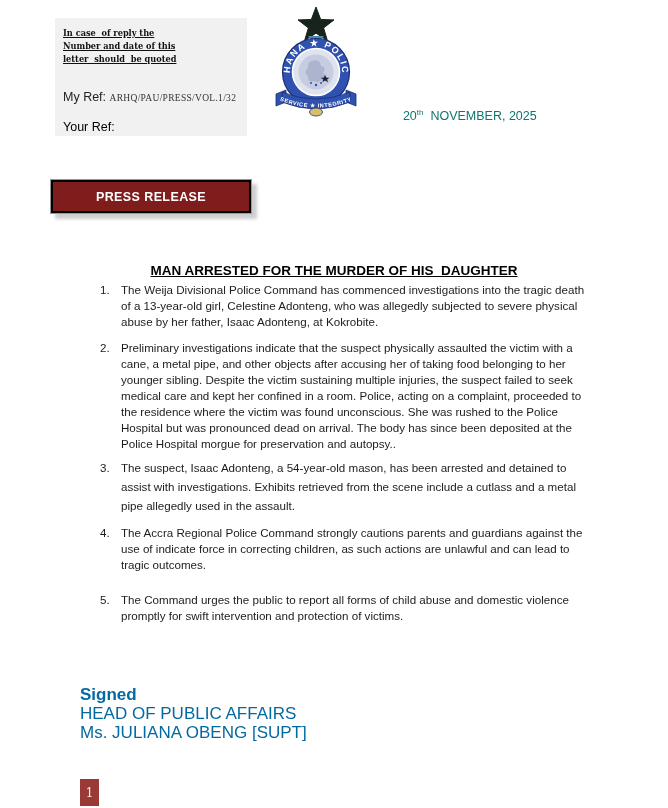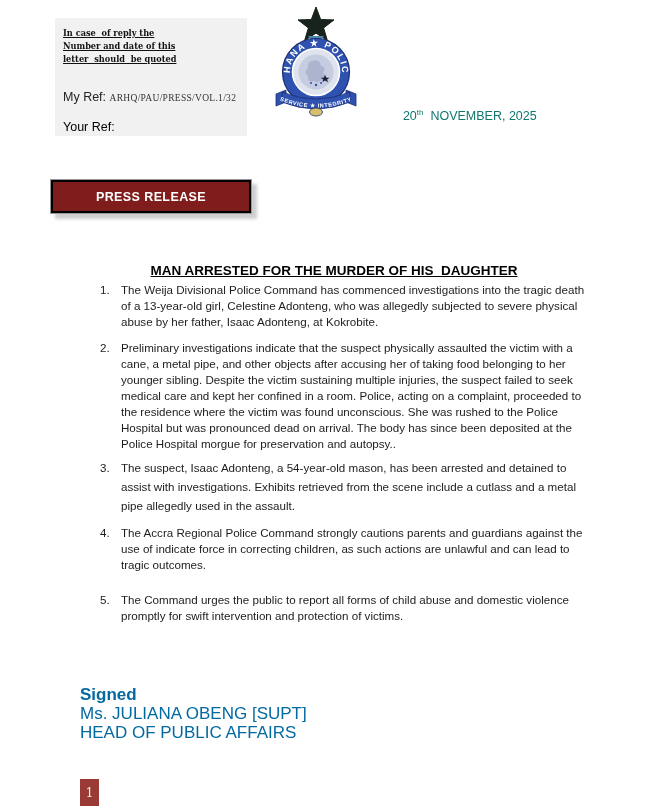--- a/index.html
+++ b/index.html
@@ -144,19 +144,19 @@
       <div class="txt">The Accra Regional Police Command strongly cautions parents and guardians against the use of indicate force in correcting children, as such actions are unlawful and can lead to tragic outcomes.</div>
     </div>
     <div class="item item-5">
       <span class="num">5.</span>
       <div class="txt">The Command urges the public to report all forms of child abuse and domestic violence promptly for swift intervention and protection of victims.</div>
     </div>
   </div>
 
   <div class="sig">
     <div class="signed">Signed</div>
+    <div>HEAD OF PUBLIC AFFAIRS</div>
     <div>Ms. JULIANA OBENG [SUPT]</div>
-    <div>HEAD OF PUBLIC AFFAIRS</div>
   </div>
 
   <div class="page-num">1</div>
 
 </div>
 
 </body></html>

